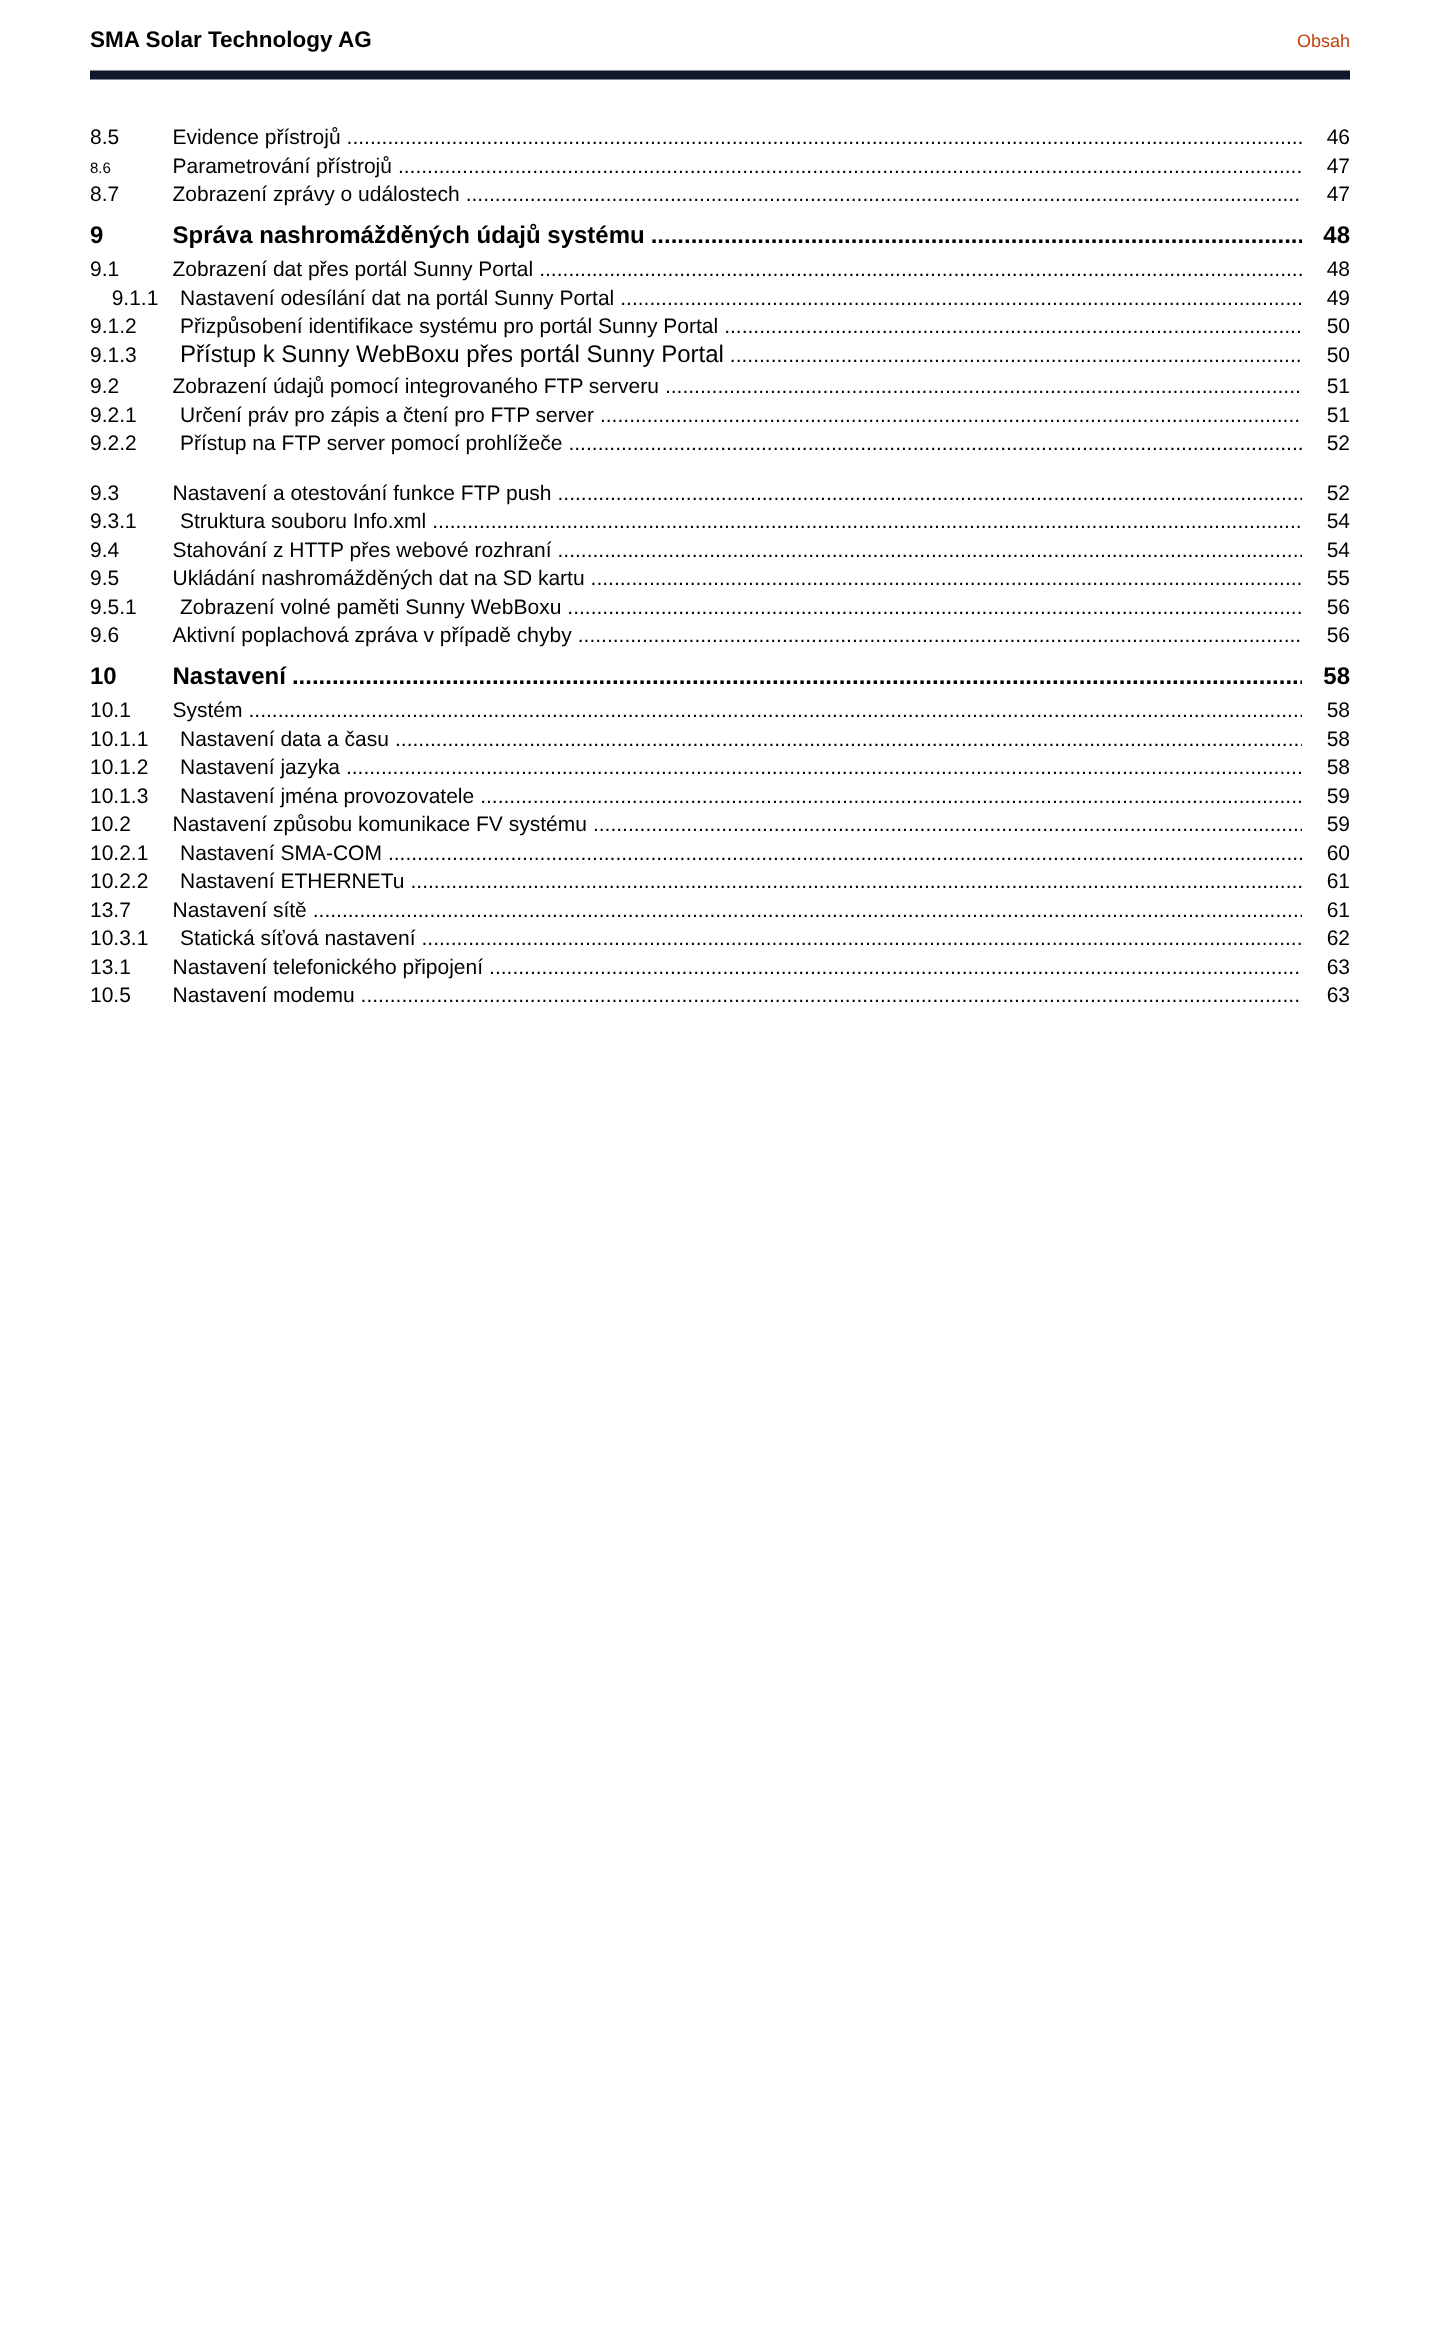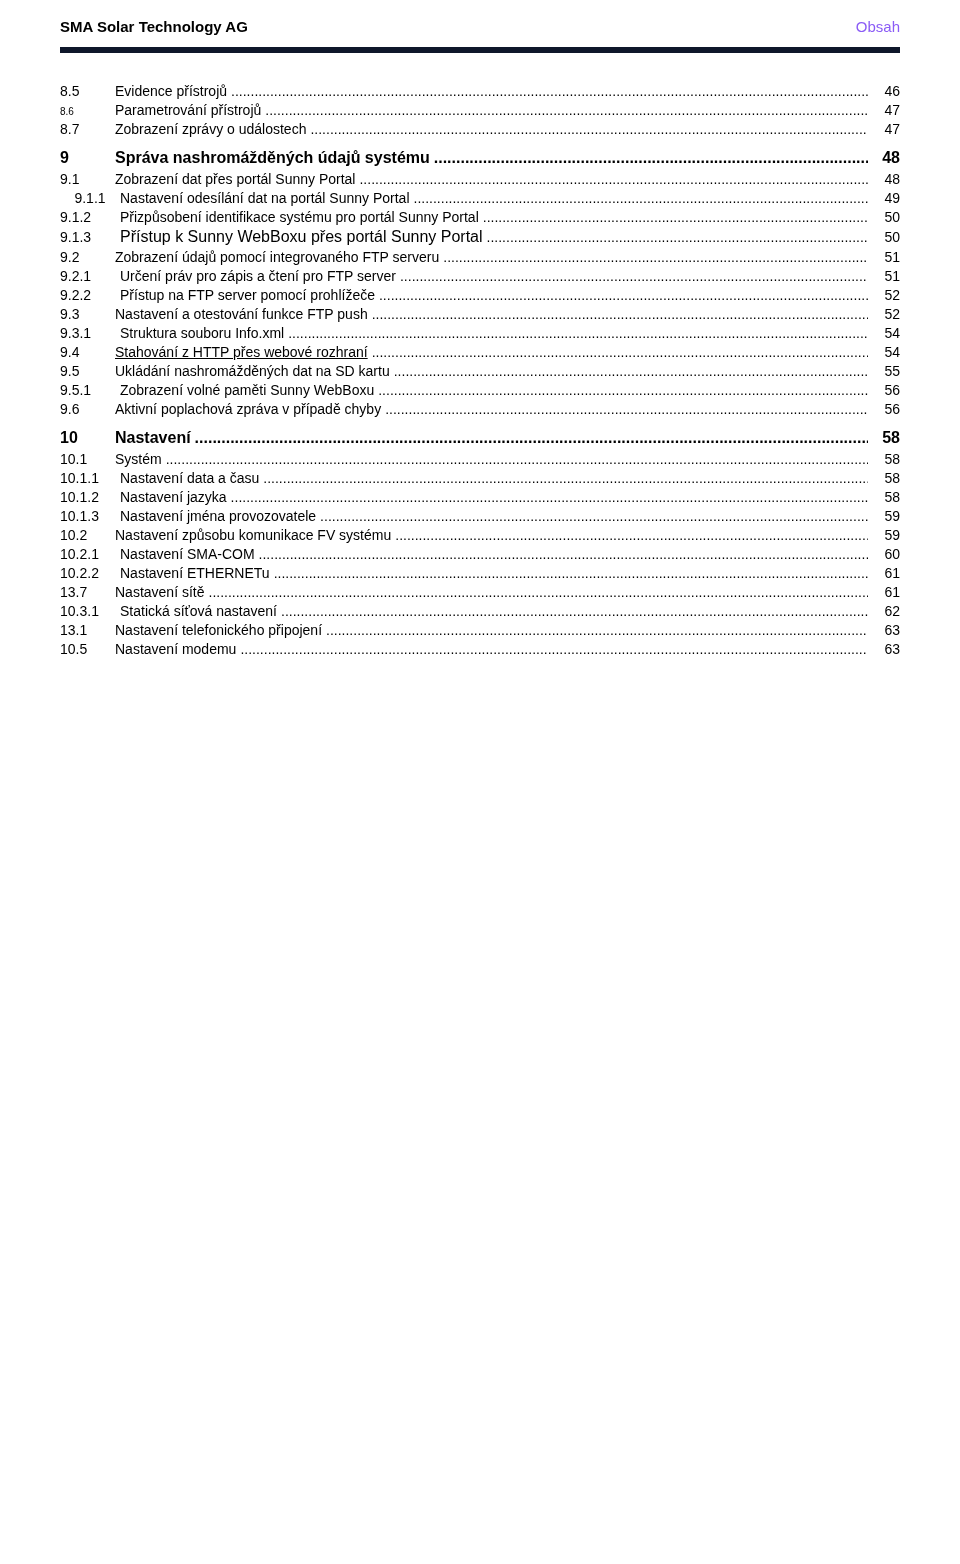--- a/index.html
+++ b/index.html
@@ -34,22 +34,22 @@
       margin-bottom: 30px;
     }
 
     .header-logo {
       font-size: 15px;
       font-weight: bold;
       color: #000;
     }
 
     .header-title {
-      font-size: 15px;
-      color: #8b5cf6;
+      font-size: 12px;
+      color: #c2410c;
     }
 
     
     .toc {
       width: 100%;
     }
 
     
     .footer {
       position: absolute;
@@ -137,41 +137,41 @@
         <span style="font-size: 14px; font-weight: normal; white-space: nowrap;">Zobrazení údajů pomocí integrovaného FTP serveru</span>
         <span style="flex: 1 1 0%; overflow: hidden; white-space: nowrap; margin: 0px 4px; font-size: 14px; font-weight: normal;"> ............................................................................................................................................................................................................</span>
         <span style="min-width: 28px; text-align: right; font-size: 14px; font-weight: normal;">51</span>
       </div>
       <div style="display: flex; align-items: baseline; width: 100%; margin-bottom: 3px;">
         <span style="min-width: 60px; font-size: 14px; font-weight: normal;">9.2.1</span>
         <span style="font-size: 14px; font-weight: normal; white-space: nowrap;">Určení práv pro zápis a čtení pro FTP server</span>
         <span style="flex: 1 1 0%; overflow: hidden; white-space: nowrap; margin: 0px 4px; font-size: 14px; font-weight: normal;"> ............................................................................................................................................................................................................</span>
         <span style="min-width: 28px; text-align: right; font-size: 14px; font-weight: normal;">51</span>
       </div>
-      <div style="display: flex; align-items: baseline; width: 100%; margin-bottom: 3px;">
+      <div style="display: flex; align-items: baseline; width: 100%; margin-bottom: 17px;">
         <span style="min-width: 60px; font-size: 14px; font-weight: normal;">9.2.2</span>
         <span style="font-size: 14px; font-weight: normal; white-space: nowrap;">Přístup na FTP server pomocí prohlížeče</span>
         <span style="flex: 1 1 0%; overflow: hidden; white-space: nowrap; margin: 0px 4px; font-size: 14px; font-weight: normal;"> ............................................................................................................................................................................................................</span>
         <span style="min-width: 28px; text-align: right; font-size: 14px; font-weight: normal;">52</span>
       </div>
       <div style="display: flex; align-items: baseline; width: 100%; margin-bottom: 3px;">
         <span style="min-width: 55px; font-size: 14px; font-weight: normal;">9.3</span>
         <span style="font-size: 14px; font-weight: normal; white-space: nowrap;">Nastavení a otestování funkce FTP push</span>
         <span style="flex: 1 1 0%; overflow: hidden; white-space: nowrap; margin: 0px 4px; font-size: 14px; font-weight: normal;"> ............................................................................................................................................................................................................</span>
         <span style="min-width: 28px; text-align: right; font-size: 14px; font-weight: normal;">52</span>
       </div>
       <div style="display: flex; align-items: baseline; width: 100%; margin-bottom: 3px;">
         <span style="min-width: 60px; font-size: 14px; font-weight: normal;">9.3.1</span>
         <span style="font-size: 14px; font-weight: normal; white-space: nowrap;">Struktura souboru Info.xml</span>
         <span style="flex: 1 1 0%; overflow: hidden; white-space: nowrap; margin: 0px 4px; font-size: 14px; font-weight: normal;"> ............................................................................................................................................................................................................</span>
         <span style="min-width: 28px; text-align: right; font-size: 14px; font-weight: normal;">54</span>
       </div>
       <div style="display: flex; align-items: baseline; width: 100%; margin-bottom: 3px;">
         <span style="min-width: 55px; font-size: 14px; font-weight: normal;">9.4</span>
-        <span style="font-size: 14px; font-weight: normal; white-space: nowrap; text-decoration: underline;">Stahování z HTTP přes webové rozhraní</span>
+        <span style="font-size: 14px; font-weight: normal; white-space: nowrap;">Stahování z HTTP přes webové rozhraní</span>
         <span style="flex: 1 1 0%; overflow: hidden; white-space: nowrap; margin: 0px 4px; font-size: 14px; font-weight: normal;"> ............................................................................................................................................................................................................</span>
         <span style="min-width: 28px; text-align: right; font-size: 14px; font-weight: normal;">54</span>
       </div>
       <div style="display: flex; align-items: baseline; width: 100%; margin-bottom: 3px;">
         <span style="min-width: 55px; font-size: 14px; font-weight: normal;">9.5</span>
         <span style="font-size: 14px; font-weight: normal; white-space: nowrap;">Ukládání nashromážděných dat na SD kartu</span>
         <span style="flex: 1 1 0%; overflow: hidden; white-space: nowrap; margin: 0px 4px; font-size: 14px; font-weight: normal;"> ............................................................................................................................................................................................................</span>
         <span style="min-width: 28px; text-align: right; font-size: 14px; font-weight: normal;">55</span>
       </div>
       <div style="display: flex; align-items: baseline; width: 100%; margin-bottom: 3px;">

